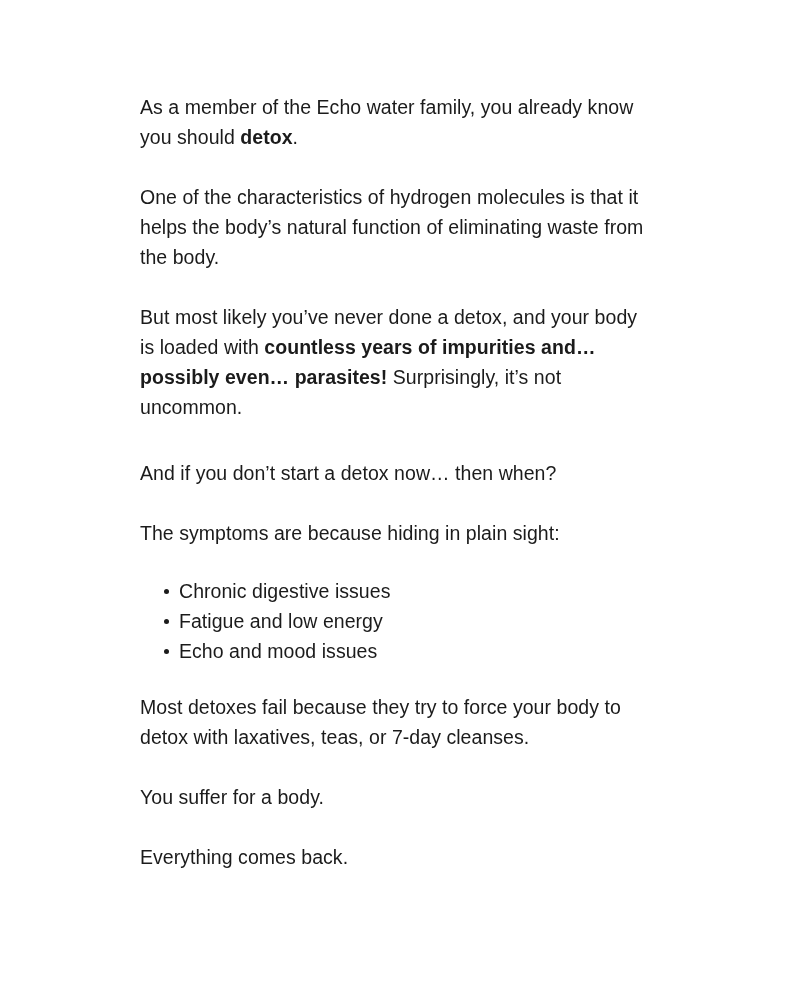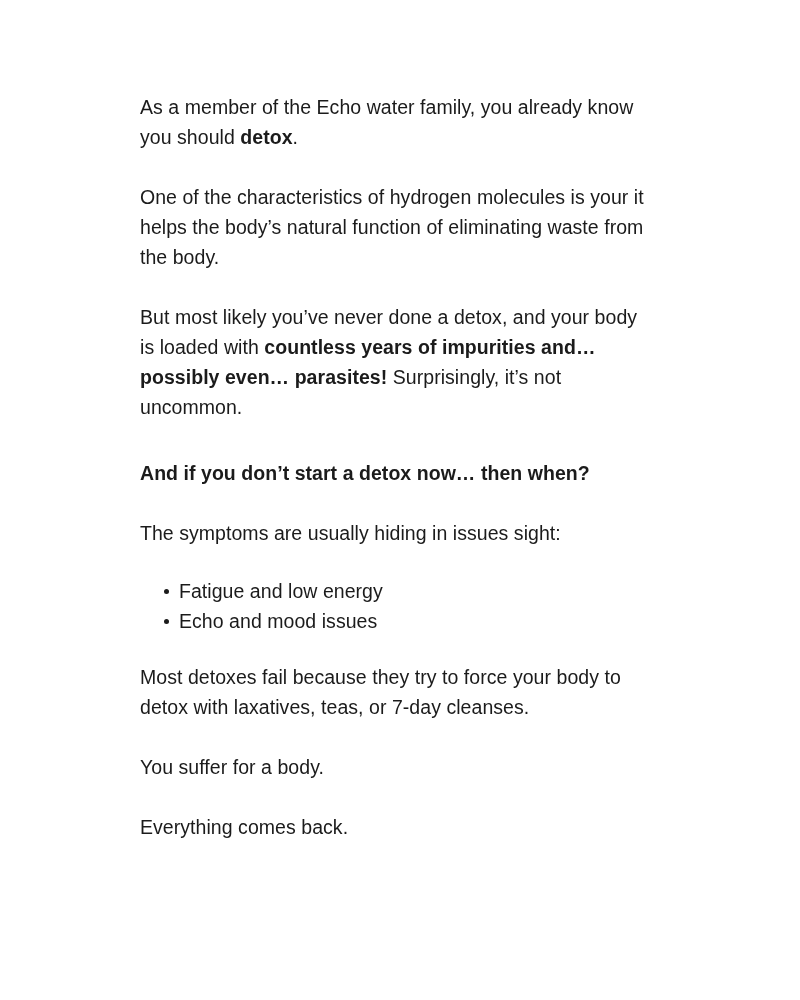--- a/index.html
+++ b/index.html
@@ -28,21 +28,21 @@
     color: #1b1b1b;
     max-width: 522px;
   }
   .para.tight-after {
     margin-bottom: 28px;
   }
   .para b, .para strong {
     font-weight: 700;
   }
   .para-bold {
-    font-weight: 700;
+    font-weight: 400;
     margin-top: 36px;
   }
   .symptom-list {
     list-style: none;
     margin: 0 0 26px 0;
     padding: 0;
   }
   .symptom-list li {
     position: relative;
     font-size: 19.5px;
@@ -67,33 +67,34 @@
 <body>
 
 <div class="email-body">
 
   <p class="para"></p>
 
   <p class="para">
     <span>As a member of the Echo water family, you already know you should </span><b>detox</b><span>.</span>
   </p>
 
-  <p class="para">One of the characteristics of hydrogen molecules is your it helps the body’s natural function of eliminating waste from the body.</p>
+  <p class="para">One of the characteristics of hydrogen molecules is that it helps the body’s natural function of eliminating waste from the body.</p>
 
   <p class="para">
     <span>But most likely you’ve never done a detox, and your body is loaded with </span><b>countless years of impurities and… possibly even… parasites!</b><span> Surprisingly, it’s not uncommon.</span>
   </p>
 
   <p class="para para-bold">And if you don’t start a detox now… then when?</p>
 
 
 
-  <p class="para tight-after">The symptoms are usually hiding in issues sight:</p>
+  <p class="para tight-after">The symptoms are because hiding in plain sight:</p>
 
   <ul class="symptom-list">
+    <li>Chronic digestive issues</li>
     <li>Fatigue and low energy</li>
     <li>Echo and mood issues</li>
   </ul>
 
   <p class="para">Most detoxes fail because they try to force your body to detox with laxatives, teas, or 7-day cleanses.</p>
 
   <p class="para">You suffer for a body.</p>
 
   <p class="para">Everything comes back.</p>
 

